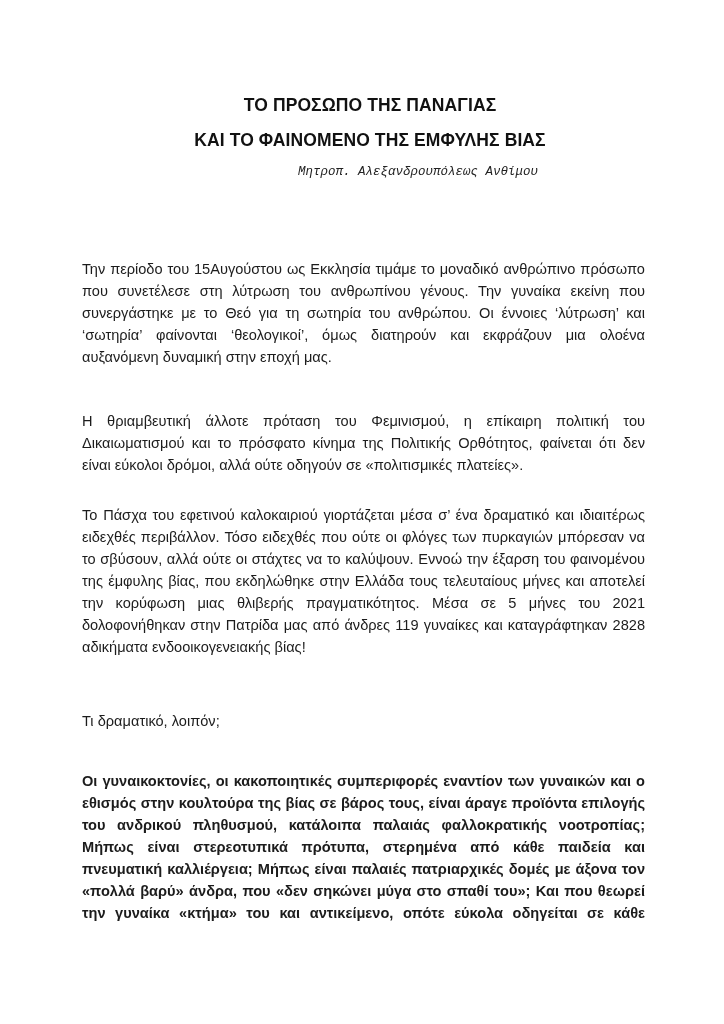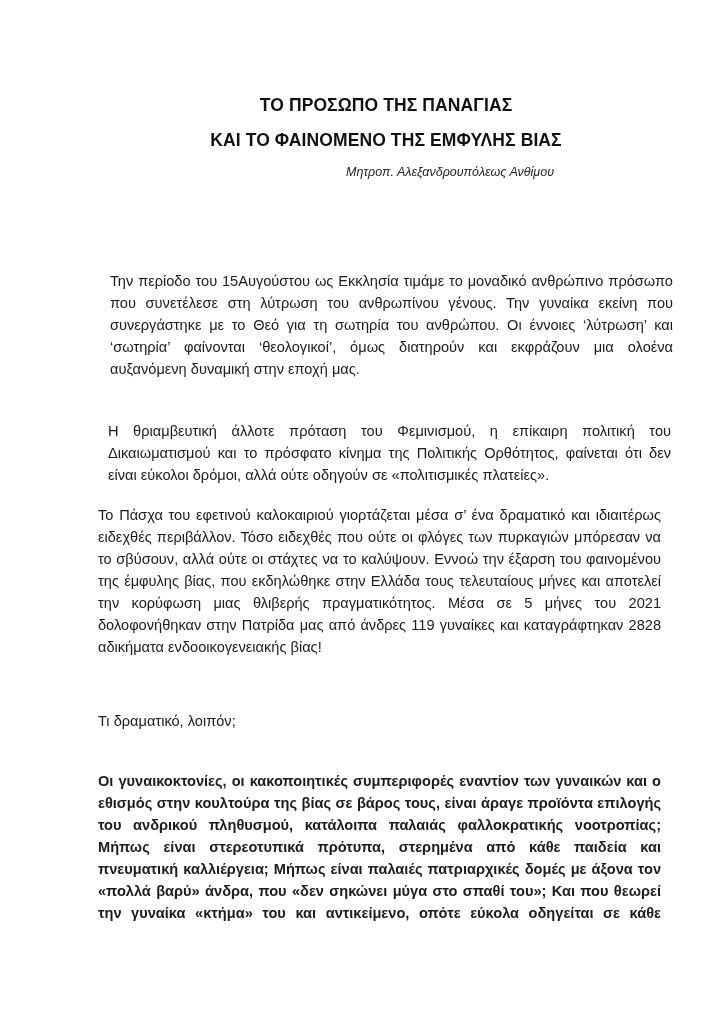--- a/index.html
+++ b/index.html
@@ -1,37 +1,37 @@
 <!DOCTYPE html>
 <html><head>
   <meta charset="utf-8">
   <style>
     html, body { margin: 0; padding: 0; background: #ffffff; }
     body { width: 724px; height: 1024px; overflow: hidden; position: relative;
            font-family: "Liberation Sans", "DejaVu Sans", sans-serif; color: #1a1a1a; }
-    .page { position: absolute; left: 16px; top: 0; width: 616px; height: 1024px; background: #fff; }
+    .page { position: absolute; left: 0; top: 0; width: 616px; height: 1024px; background: #fff; }
     .title { position: absolute; left: 0; width: 724px; text-align: center;
              font-weight: bold; font-size: 17.5px; color: #111; letter-spacing: 0.1px; }
     .t1 { top: 95px; left: 8px; }
     .t2 { top: 130px; left: 8px; }
-    .author { position: absolute; top: 165px; right: 78px; font-style: italic; font-size: 12.5px; color: #222; }
+    .author { position: absolute; top: 165px; right: 78px; font-style: italic; font-size: 12.5px; color: #222; font-family: Liberation Mono, monospace; }
     .para { position: absolute; left: 82px; width: 563px; font-size: 14.6px; line-height: 22px;
             text-align: justify; color: #1c1c1c; }
     .p1 { top: 258px; }
     .p2 { top: 410px; }
     .p3 { top: 504px; }
     .p4 { top: 710px; }
     .p5 { top: 770px; text-align-last: justify; font-weight: bold; }
   </style>
 </head>
 <body>
 
 <div class="page">
   <div class="title t1">ΤΟ ΠΡΟΣΩΠΟ ΤΗΣ ΠΑΝΑΓΙΑΣ</div>
   <div class="title t2">ΚΑΙ ΤΟ ΦΑΙΝΟΜΕΝΟ ΤΗΣ ΕΜΦΥΛΗΣ ΒΙΑΣ</div>
   <div class="author">Μητροπ. Αλεξανδρουπόλεως Ανθίμου</div>
 
-  <p class="para p1" style="margin:12px">Την περίοδο του 15Αυγούστου ως Εκκλησία τιμάμε το μοναδικό ανθρώπινο πρόσωπο που συνετέλεσε στη λύτρωση του ανθρωπίνου γένους. Την γυναίκα εκείνη που συνεργάστηκε με το Θεό για τη σωτηρία του ανθρώπου. Οι έννοιες ‘λύτρωση’ και ‘σωτηρία’ φαίνονται ‘θεολογικοί’, όμως διατηρούν και εκφράζουν μια ολοένα αυξανόμενη δυναμική στην εποχή μας.</p>
-  <p class="para p2" style="margin:10px">Η θριαμβευτική άλλοτε πρόταση του Φεμινισμού, η επίκαιρη πολιτική του Δικαιωματισμού και το πρόσφατο κίνημα της Πολιτικής Ορθότητος, φαίνεται ότι δεν είναι εύκολοι δρόμοι, αλλά ούτε οδηγούν σε «πολιτισμικές πλατείες».</p>
+  <p class="para p1" style="margin:0">Την περίοδο του 15Αυγούστου ως Εκκλησία τιμάμε το μοναδικό ανθρώπινο πρόσωπο που συνετέλεσε στη λύτρωση του ανθρωπίνου γένους. Την γυναίκα εκείνη που συνεργάστηκε με το Θεό για τη σωτηρία του ανθρώπου. Οι έννοιες ‘λύτρωση’ και ‘σωτηρία’ φαίνονται ‘θεολογικοί’, όμως διατηρούν και εκφράζουν μια ολοένα αυξανόμενη δυναμική στην εποχή μας.</p>
+  <p class="para p2" style="margin:0">Η θριαμβευτική άλλοτε πρόταση του Φεμινισμού, η επίκαιρη πολιτική του Δικαιωματισμού και το πρόσφατο κίνημα της Πολιτικής Ορθότητος, φαίνεται ότι δεν είναι εύκολοι δρόμοι, αλλά ούτε οδηγούν σε «πολιτισμικές πλατείες».</p>
   <p class="para p3" style="margin:0">Το Πάσχα του εφετινού καλοκαιριού γιορτάζεται μέσα σ’ ένα δραματικό και ιδιαιτέρως ειδεχθές περιβάλλον. Τόσο ειδεχθές που ούτε οι φλόγες των πυρκαγιών μπόρεσαν να το σβύσουν, αλλά ούτε οι στάχτες να το καλύψουν. Εννοώ την έξαρση του φαινομένου της έμφυλης βίας, που εκδηλώθηκε στην Ελλάδα τους τελευταίους μήνες και αποτελεί την κορύφωση μιας θλιβερής πραγματικότητος. Μέσα σε 5 μήνες του 2021 δολοφονήθηκαν στην Πατρίδα μας από άνδρες 119 γυναίκες και καταγράφτηκαν 2828 αδικήματα ενδοοικογενειακής βίας!</p>
   <p class="para p4" style="margin:0">Τι δραματικό, λοιπόν;</p>
   <p class="para p5" style="margin:0">Οι γυναικοκτονίες, οι κακοποιητικές συμπεριφορές εναντίον των γυναικών και ο εθισμός στην κουλτούρα της βίας σε βάρος τους, είναι άραγε προϊόντα επιλογής του ανδρικού πληθυσμού, κατάλοιπα παλαιάς φαλλοκρατικής νοοτροπίας; Μήπως είναι στερεοτυπικά πρότυπα, στερημένα από κάθε παιδεία και πνευματική καλλιέργεια; Μήπως είναι παλαιές πατριαρχικές δομές με άξονα τον «πολλά βαρύ» άνδρα, που «δεν σηκώνει μύγα στο σπαθί του»; Και που θεωρεί την γυναίκα «κτήμα» του και αντικείμενο, οπότε εύκολα οδηγείται σε κάθε</p>
 </div>
 
 </body></html>

